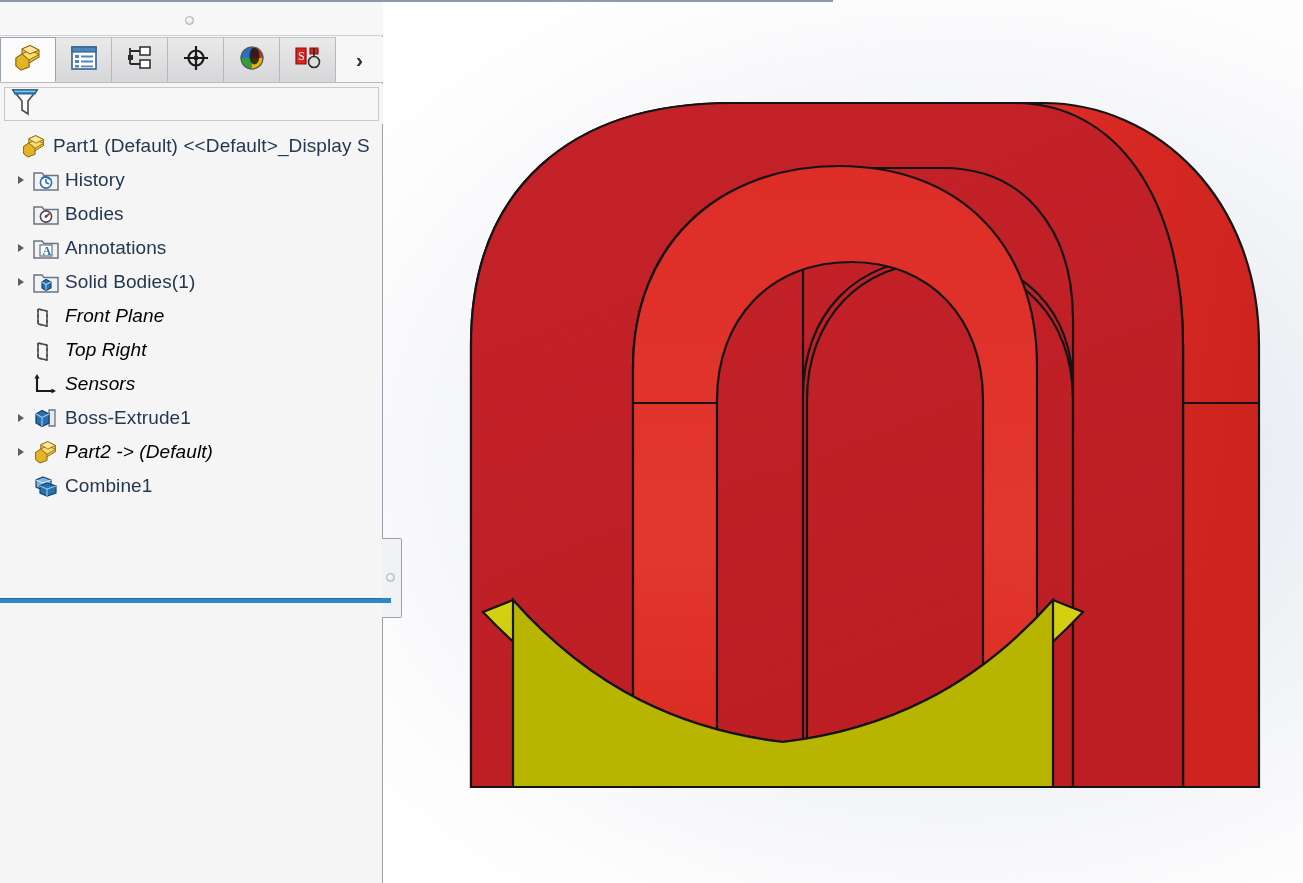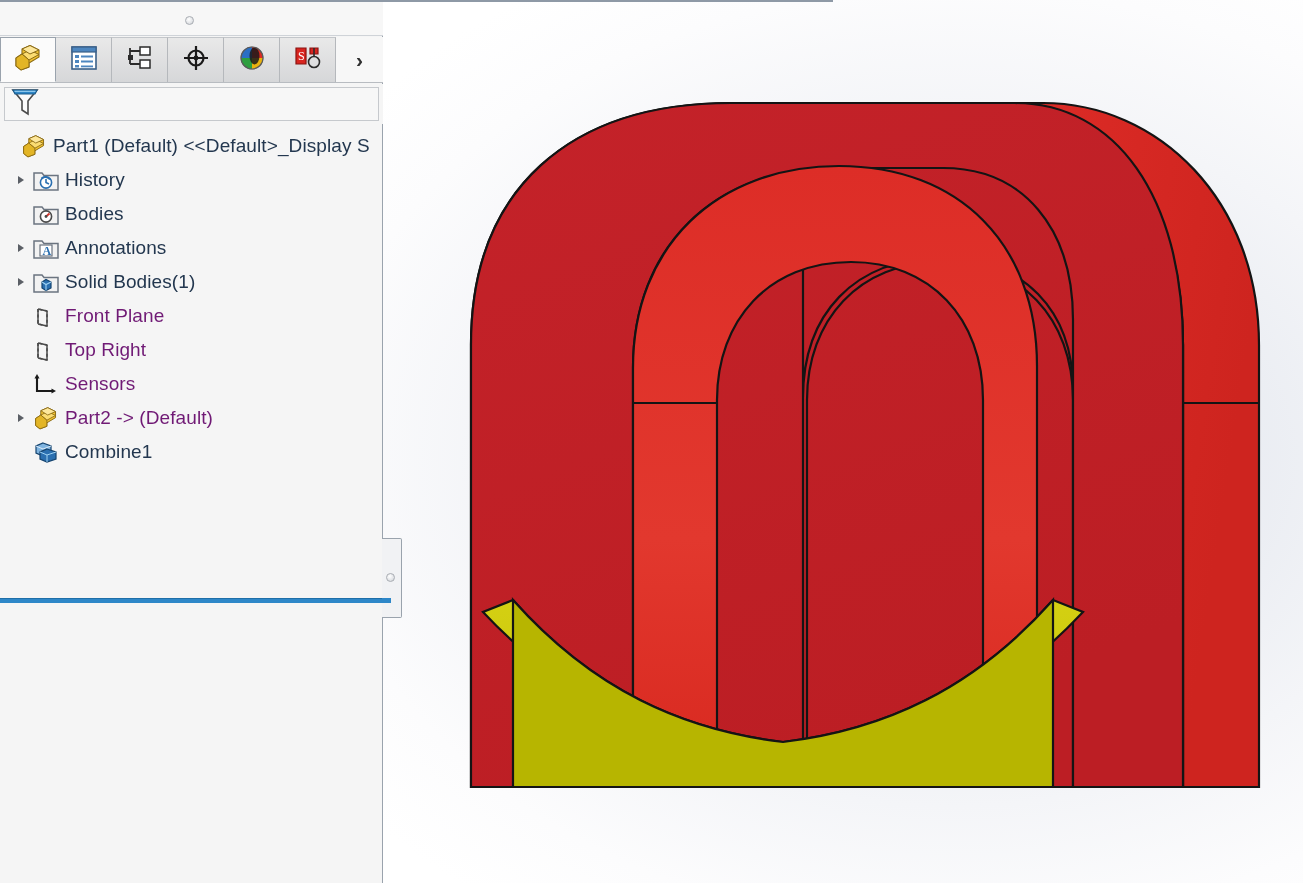--- a/index.html
+++ b/index.html
@@ -114,21 +114,21 @@
   }
   .tree-row .ticon {
     width: 28px; min-width: 28px; height: 26px;
     display: flex; align-items: center; justify-content: center;
     margin-right: 5px;
   }
   .tree-row .tlabel { font-size: 19px; letter-spacing: 0.1px; }
   .tree-row.root { padding-left: 20px; }
   .tree-row.indent { padding-left: 10px; }
   .lbl-dark { color: #23374f; }
-  .lbl-amber { color: #701a75; }
+  .lbl-amber { color: #000000; font-style: italic; }
 
   
   #rollback-bar {
     position: absolute; left: 0; top: 598px; width: 382px; height: 5px;
     background: #2e87c8;
     border-top: 1px solid #1f6fa8;
   }
   #tree-blank {
     position: absolute; left: 0; top: 604px; width: 382px; height: 279px;
     background: #f5f5f5;
@@ -465,20 +465,32 @@
                 <path d="M4 4 L4 19 L21 19" stroke="#1a1a1a" stroke-width="2.1" fill="none"></path>
                 <path d="M4 2 L1.5 6.5 L6.5 6.5 Z" fill="#1a1a1a"></path>
                 <path d="M23 19 L18.5 16.5 L18.5 21.5 Z" fill="#1a1a1a"></path>
               </svg>
             </span>
             <span class="tlabel lbl-amber">Sensors</span>
           </div>
           <div class="tree-row indent">
             <span class="expander has-children"></span>
             <span class="ticon">
+              <svg width="26" height="24" viewBox="0 0 26 24">
+                <path d="M16 4 L22 4 L22 20 L16 20 Z" fill="#e9e9e9" stroke="#6b7480" stroke-width="1.3"></path>
+                <path d="M3 8 L9 4.5 L16 8 L16 17 L9 20.5 L3 17 Z" fill="#2a6fb0" stroke="#14436e" stroke-width="1.3"></path>
+                <path d="M3 8 L9 11.5 L16 8" fill="none" stroke="#9fd2f2" stroke-width="1.1"></path>
+                <path d="M9 11.5 L9 20.5" stroke="#9fd2f2" stroke-width="1.1"></path>
+              </svg>
+            </span>
+            <span class="tlabel lbl-dark">Boss-Extrude1</span>
+          </div>
+          <div class="tree-row indent">
+            <span class="expander has-children"></span>
+            <span class="ticon">
               <svg width="26" height="23" viewBox="0 0 30 26">
                 <path d="M3 13 L9 9 L9 4 L17 0.5 L26 5 L26 12 L16 18 L16 22 L8 25 L3 21 Z" fill="#F2C331" stroke="#8a6a14" stroke-width="1.1"></path>
                 <path d="M9 9 L17 5 L26 9.5 L16 15 Z" fill="#FBDC72" stroke="#8a6a14" stroke-width="1"></path>
                 <path d="M3 13 L9 9 L16 15 L16 22 L8 25 L3 21 Z" fill="#E3B526" stroke="#8a6a14" stroke-width="1"></path>
                 <path d="M9 4 L17 0.5 L26 5 L17 9 Z" fill="#FDE79B" stroke="#8a6a14" stroke-width="1"></path>
               </svg>
             </span>
             <span class="tlabel lbl-amber">Part2 -&gt; (Default)</span>
           </div>
           <div class="tree-row indent">

